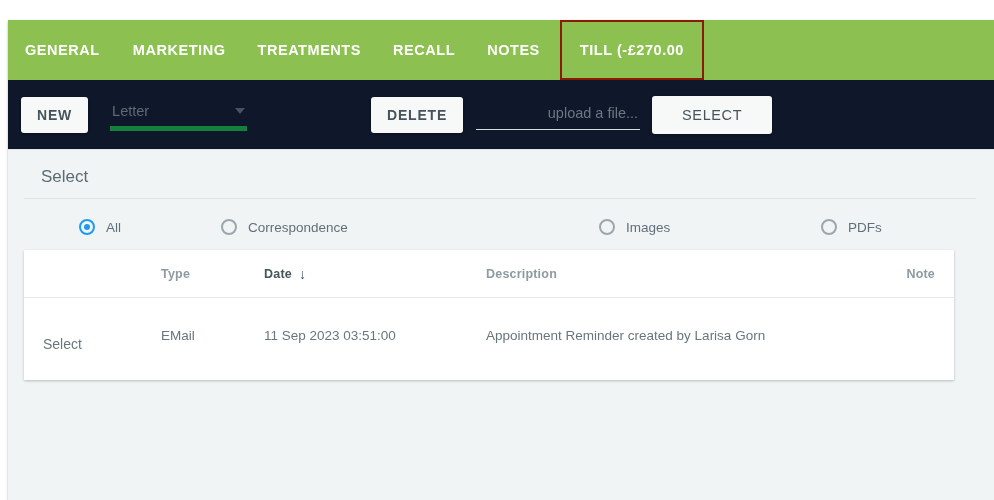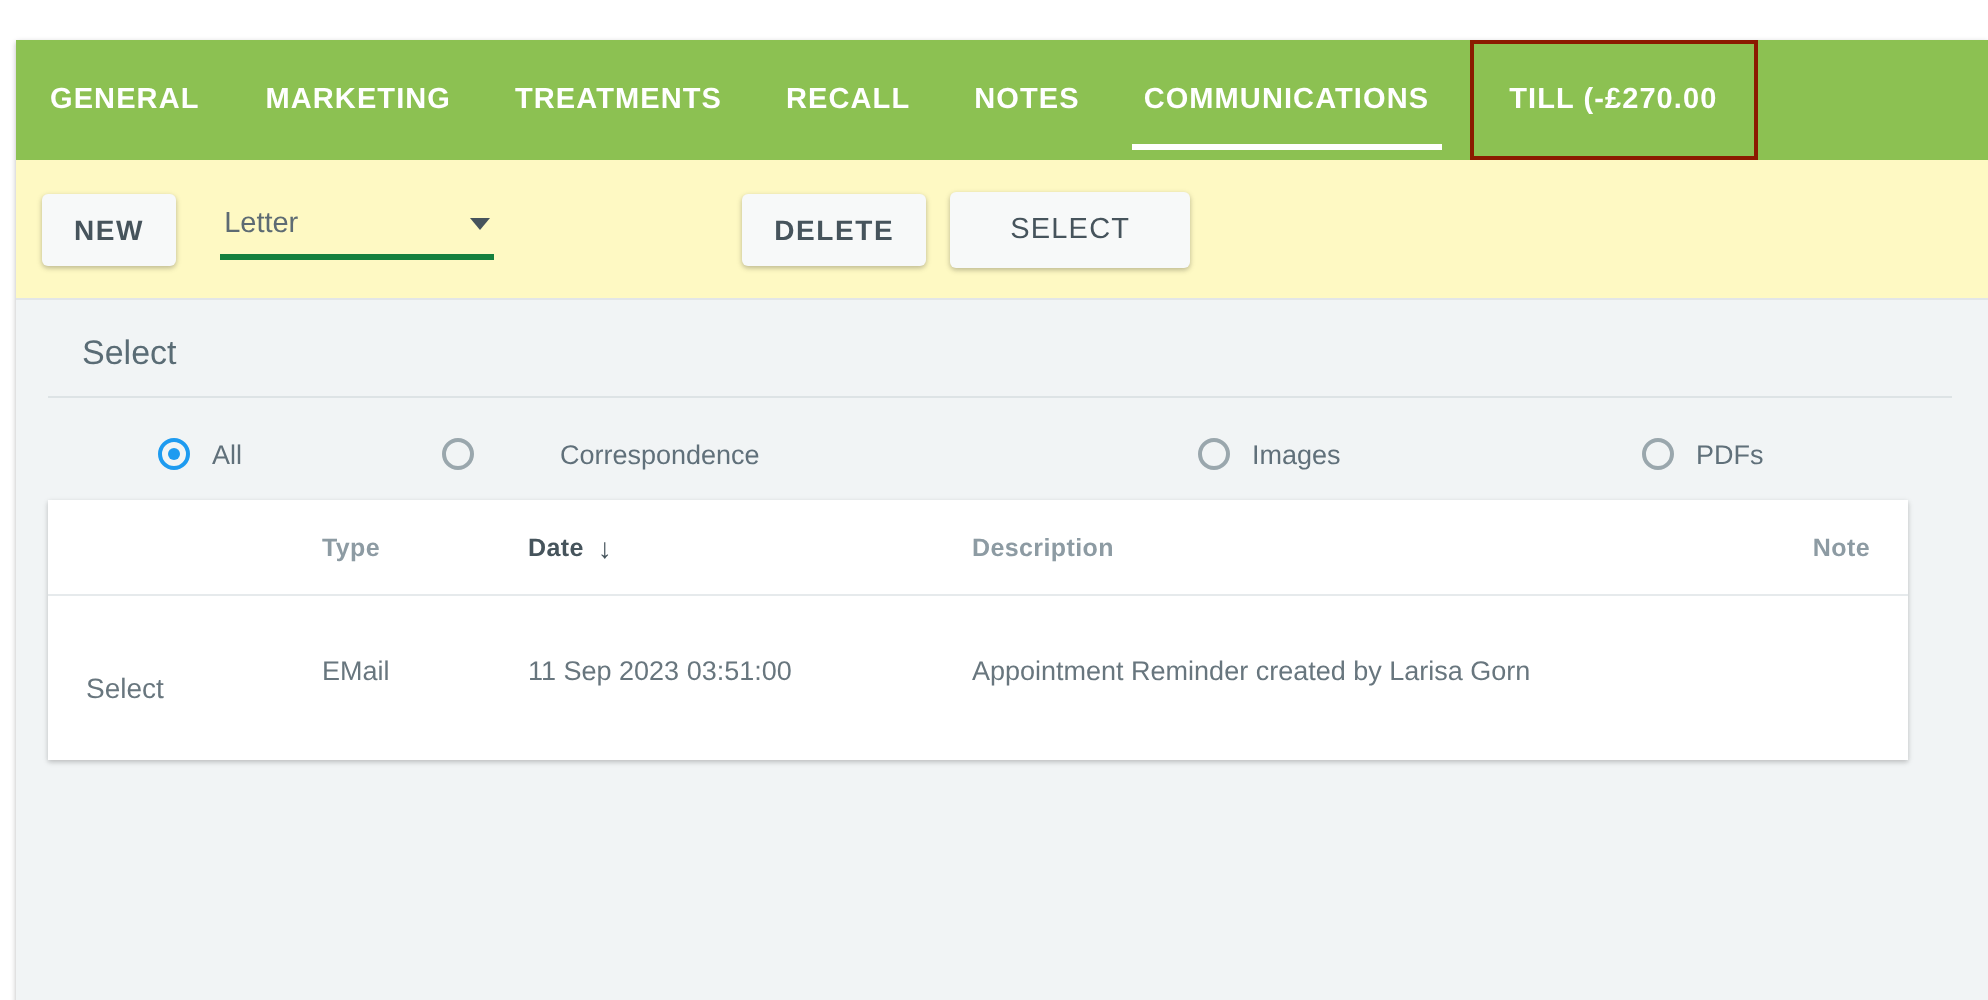--- a/index.html
+++ b/index.html
@@ -59,21 +59,21 @@
   }
   .nav-tab.till {
     border: 2px solid #8B1A00;
     padding: 0 18px;
     margin-left: 4px;
   }
 
   
   .toolbar {
     height: 70px;
-    background: #fef9c3;
+    background: #0f172a;
     display: flex;
     align-items: center;
     padding: 0 0 0 13px;
     border-bottom: 1px solid #e2e6e8;
     position: relative;
   }
   .btn {
     background: #f7f9f9;
     border: none;
     border-radius: 3px;
@@ -92,21 +92,21 @@
   .btn-select {
     padding: 11px 30px;
     font-weight: normal;
     font-size: 14.5px;
     letter-spacing: 0.6px;
     margin-left: 12px;
   }
 
   .select-field {
     width: 137px;
-    border-bottom: 3px solid #15803d;
+    border-bottom: 5px solid #15803d;
     display: flex;
     align-items: center;
     justify-content: space-between;
     padding: 4px 2px 7px 2px;
     cursor: pointer;
     margin-right: 124px;
   }
   .select-field .value {
     font-size: 14.5px;
     color: #5d6b73;
@@ -177,21 +177,21 @@
     left: 3px; top: 3px;
     width: 6px; height: 6px;
     border-radius: 50%;
     background: #1E9BF0;
   }
   .radio-item .rlabel {
     font-size: 13.5px;
     color: #60707a;
   }
   .ri-all { width: 142px; }
-  .ri-corr { width: 378px; gap: 32px; }
+  .ri-corr { width: 378px; }
   .ri-img { width: 222px; }
 
   
   .table-card {
     background: #ffffff;
     margin: 0 4px 0 2px;
     box-shadow: 0 1px 3px rgba(0,0,0,0.14), 0 1px 2px rgba(0,0,0,0.10);
     width: 930px;
   }
   table {
@@ -252,38 +252,38 @@
     </div>
     <div class="nav-tab">
       <span>TREATMENTS</span>
     </div>
     <div class="nav-tab">
       <span>RECALL</span>
     </div>
     <div class="nav-tab">
       <span>NOTES</span>
     </div>
-    <div class="nav-tab active">
-      <span>COMMUNICATIONS</span>
-    </div>
     <div class="nav-tab till">
       <span>TILL (-£270.00</span>
     </div>
   </div>
 
   <div class="toolbar">
     <button class="btn btn-new">NEW</button>
 
     <div class="select-field">
       <span class="value">Letter</span>
       <span class="caret"></span>
     </div>
 
     <button class="btn btn-delete">DELETE</button>
 
+    <div class="upload-field">
+      <span class="placeholder">upload a file...</span>
+    </div>
 
     <button class="btn btn-select">SELECT</button>
   </div>
 
   <div class="content">
 
     <div class="section-title">Select</div>
 
     <div class="radio-row">
       <div class="radio-item checked ri-all">

